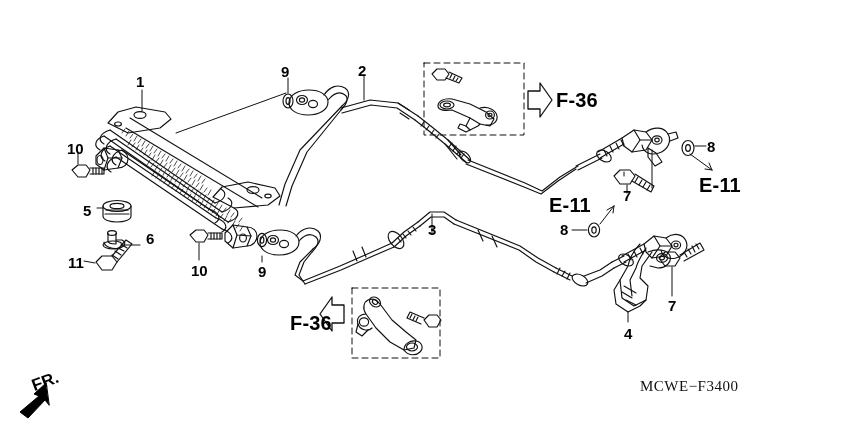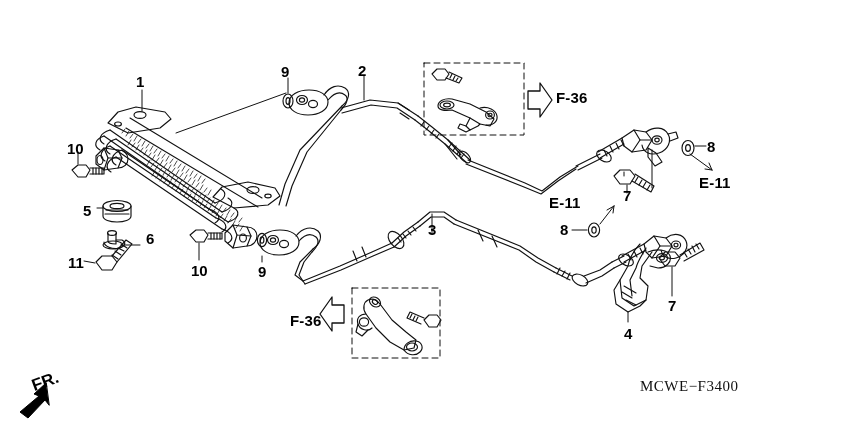--- a/index.html
+++ b/index.html
@@ -2,21 +2,21 @@
 <html><head>
 <meta charset="utf-8">
 <style>
   html,body{margin:0;padding:0;background:#ffffff;}
   body{width:850px;height:425px;overflow:hidden;font-family:"Liberation Sans",sans-serif;}
   #sheet{position:relative;width:850px;height:425px;background:#fff;}
   #art{position:absolute;left:0;top:0;width:850px;height:425px;}
   .lbl{position:absolute;font-family:"Liberation Sans",sans-serif;font-weight:bold;color:#000;
        line-height:1;white-space:nowrap;}
   .num{font-size:15px;}
-  .ref{font-size:15px;letter-spacing:0.2px;}
+  .ref{font-size:20px;letter-spacing:0.2px;}
   .partno{position:absolute;font-family:"Liberation Serif",serif;font-size:15px;color:#111;
           letter-spacing:.5px;white-space:nowrap;}
   .frtxt{position:absolute;font-family:"Liberation Sans",sans-serif;font-weight:bold;
          font-size:17px;color:#000;transform:rotate(-20deg);transform-origin:left bottom;}
 </style>
 </head>
 <body>
 
 <div id="sheet">
 

